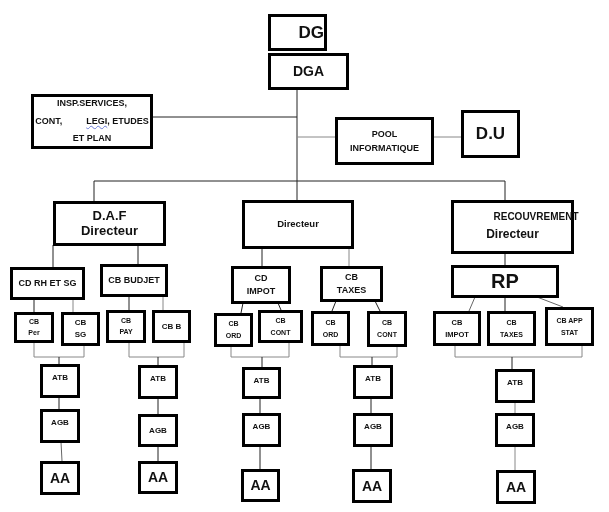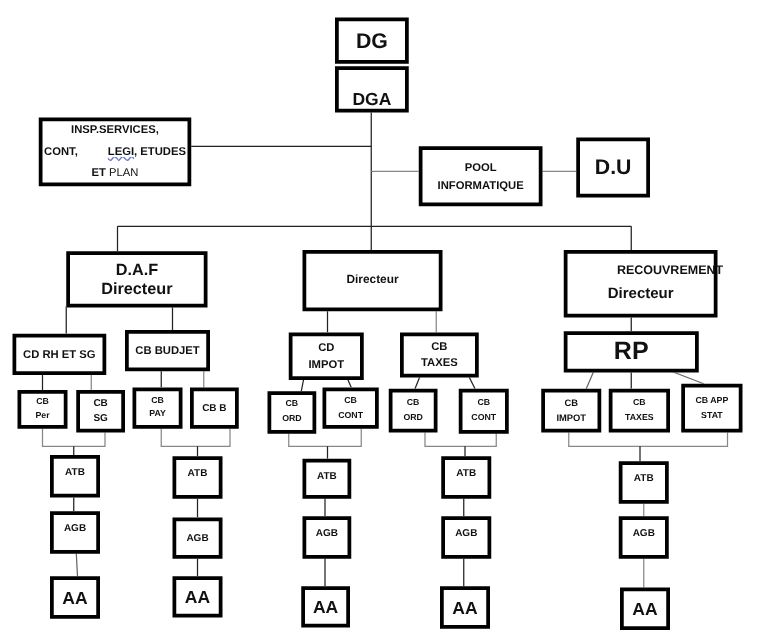--- a/index.html
+++ b/index.html
@@ -5,21 +5,21 @@
   html, body { margin:0; padding:0; background:#ffffff; }
   body { width:609px; height:512px; position:relative; overflow:hidden; font-family:"Liberation Sans", "DejaVu Sans", sans-serif; }
   svg.links { position:absolute; left:0; top:0; width:609px; height:512px; }
   .node { position:absolute; box-sizing:border-box; border:3px solid #000; background:#fff; display:flex; flex-direction:column; align-items:center; justify-content:center; text-align:center; font-weight:bold; color:#111; line-height:1.15; }
   .t1 { font-size:17px; }
   .t2 { font-size:12px; }
   .t3 { font-size:9px; }
   .t4 { font-size:8px; }
   .t5 { font-size:7px; }
   .t6 { font-size:14px; }
-  .light { font-weight:normal; }
+  .light { font-weight:bold; }
   .ul { text-decoration:underline; text-decoration-style:wavy; text-decoration-color:#6a7bd6;margin-left:24px; }
 </style>
 </head>
 <body>
 
 <svg class="links" viewBox="0 0 609 512">
   <g stroke="#222" stroke-width="1" fill="none">
 
     <line x1="297" y1="89" x2="297" y2="181"></line>
 
@@ -69,24 +69,24 @@
     <line x1="475" y1="297" x2="469" y2="311" stroke="#666"></line>
     <line x1="505" y1="297" x2="505" y2="311"></line>
     <line x1="537" y1="297" x2="563" y2="307" stroke="#666"></line>
     <polyline points="455,345 455,357 582,357 582,345" stroke="#888"></polyline>
     <line x1="512" y1="357" x2="512" y2="369"></line>
     <line x1="515" y1="402" x2="515" y2="413" stroke="#888"></line>
     <line x1="515" y1="446" x2="515" y2="470" stroke="#888"></line>
   </g>
 </svg>
 
-<div class="node t1" style="left:268px;top:14px;width:59px;height:37px;">
+<div class="node t1" style="left:268px;top:14px;width:59px;height:37px;align-items:flex-end;">
     <span>DG</span>
   </div>
-<div class="node t6" style="left:268px;top:53px;width:59px;height:37px;justify-content:flex-end;">
+<div class="node t6" style="left:268px;top:53px;width:81px;height:37px;">
     <span>DGA</span>
   </div>
 
 <div class="node t3" style="left:31px;top:94px;width:122px;height:55px;line-height:1.55;justify-content:space-between;">
   <div>INSP.SERVICES,</div>
   <div><span>CONT,</span><span class="ul">LEGI</span><span>, ETUDES</span></div>
   <div><span>ET </span><span class="light">PLAN</span></div>
 </div>
 
 <div class="node t3" style="left:335px;top:117px;width:99px;height:48px;line-height:1.6;">

